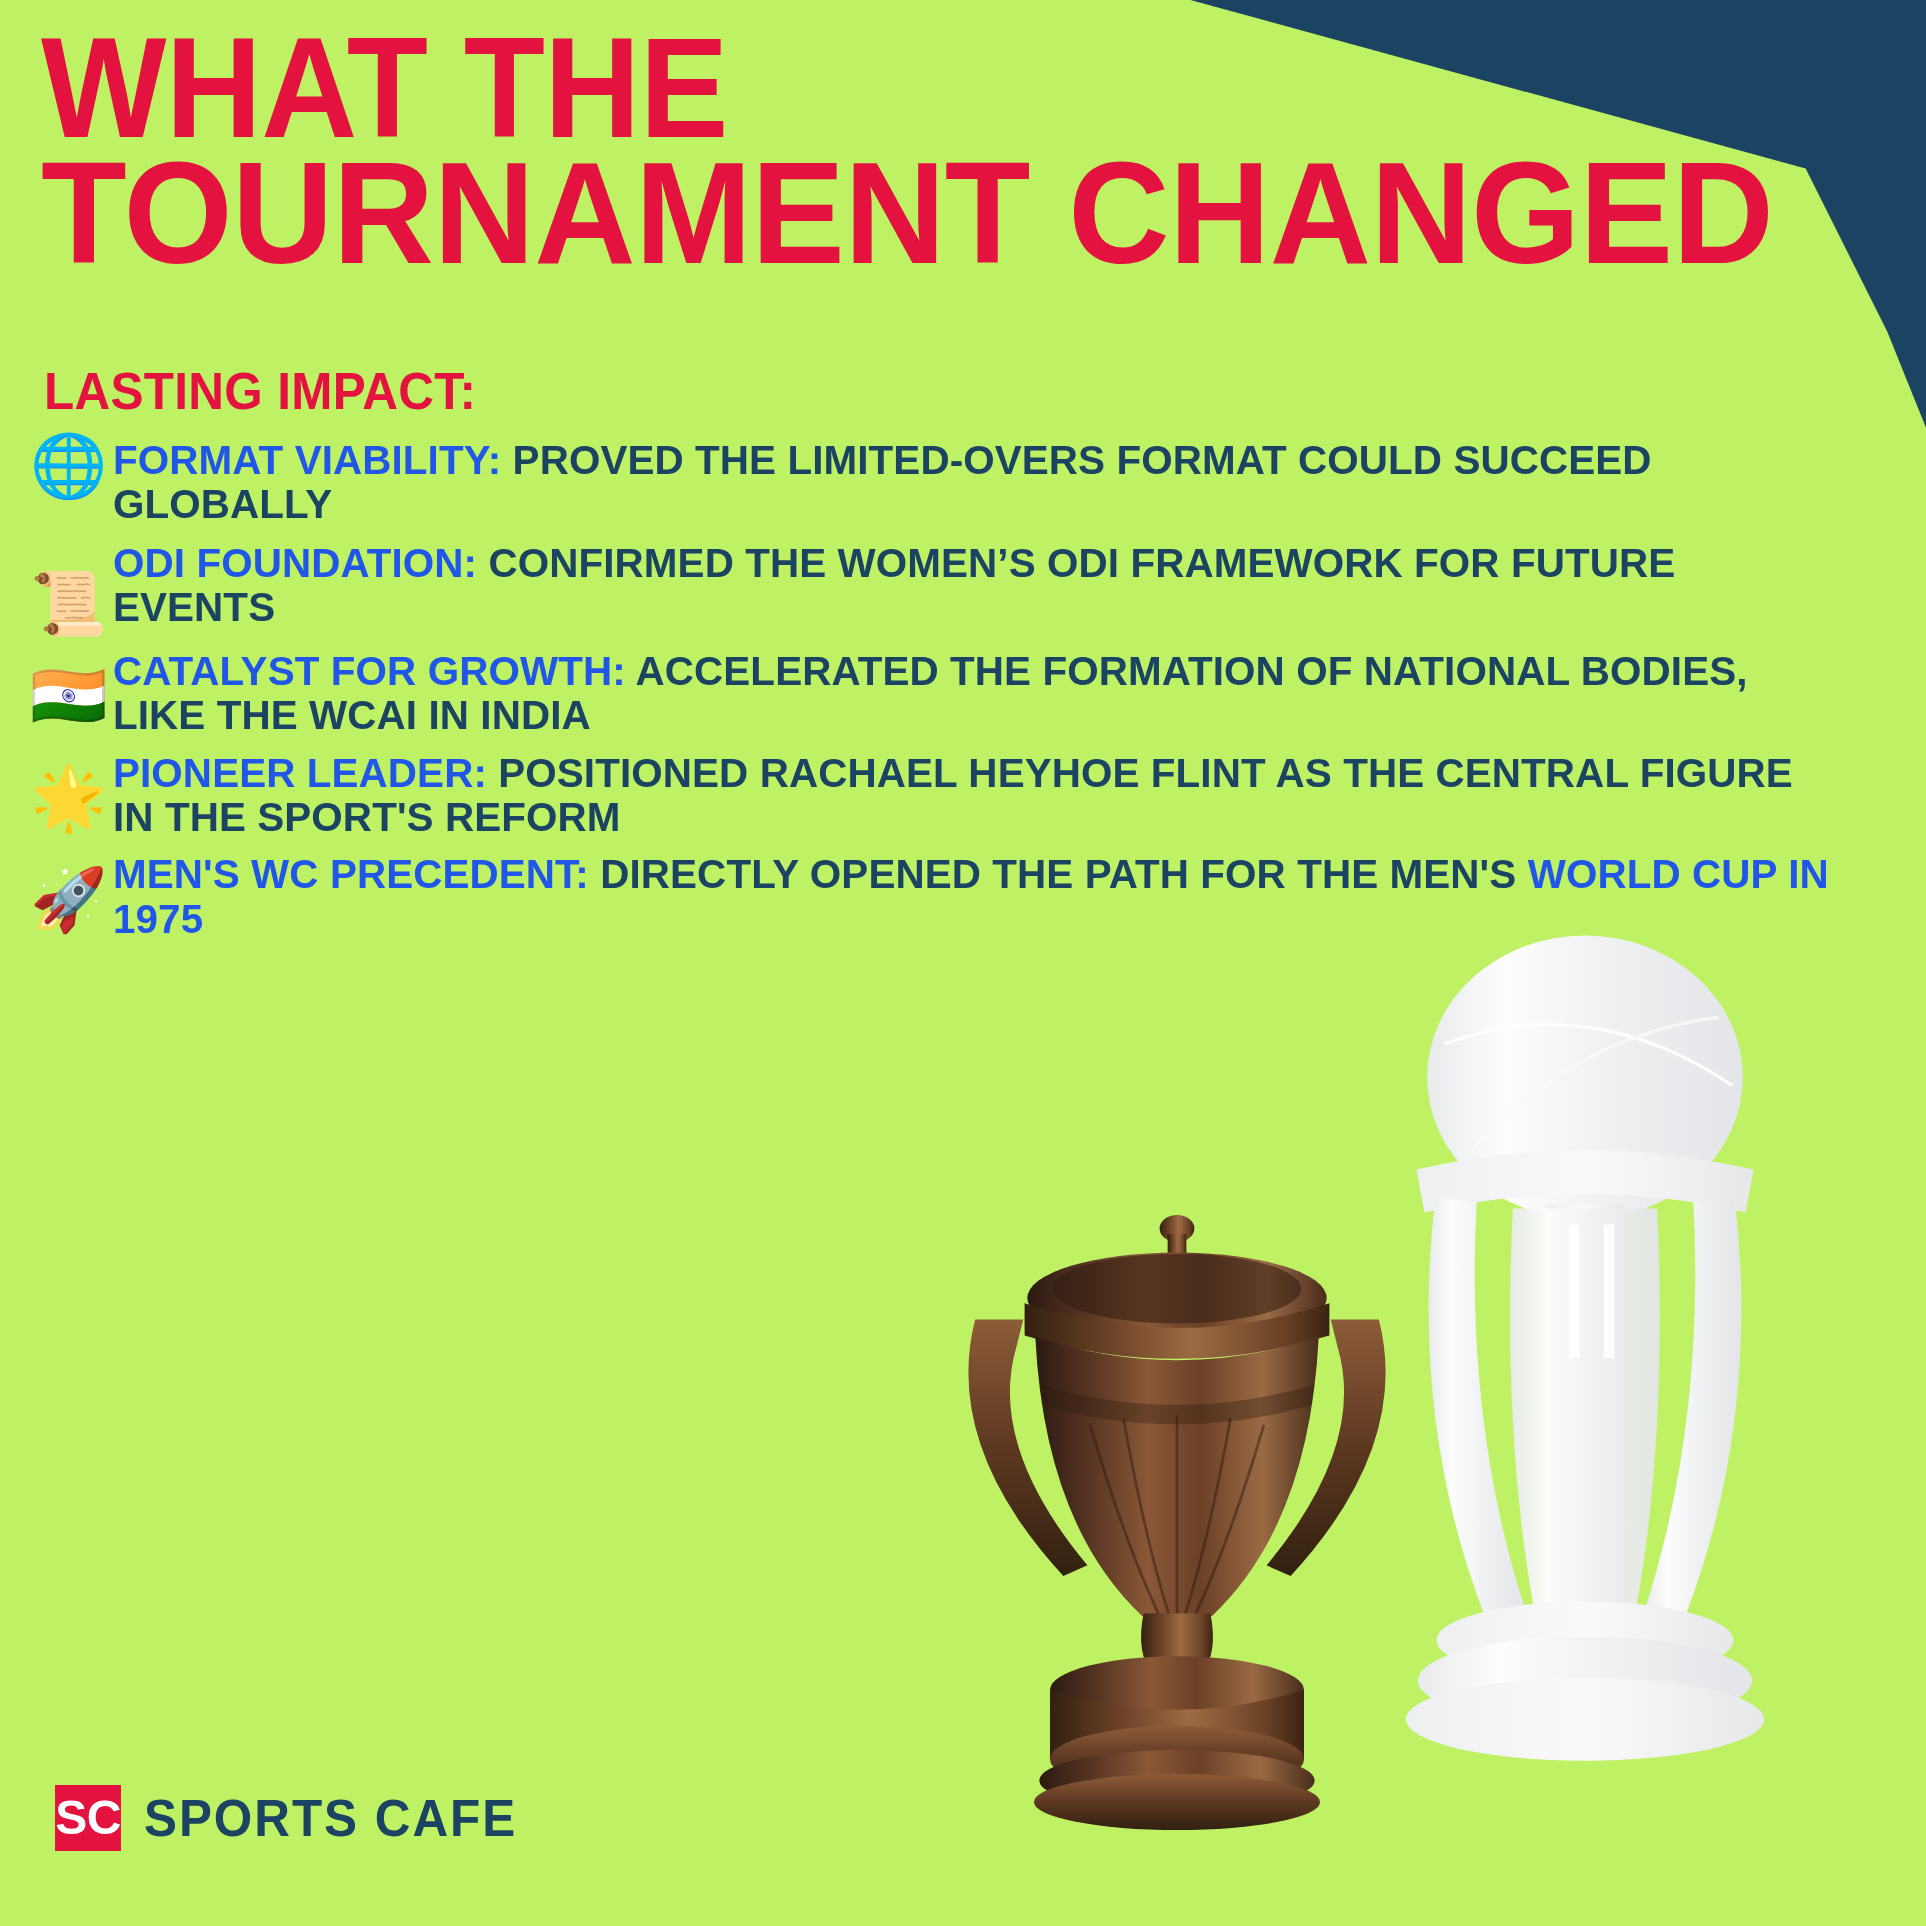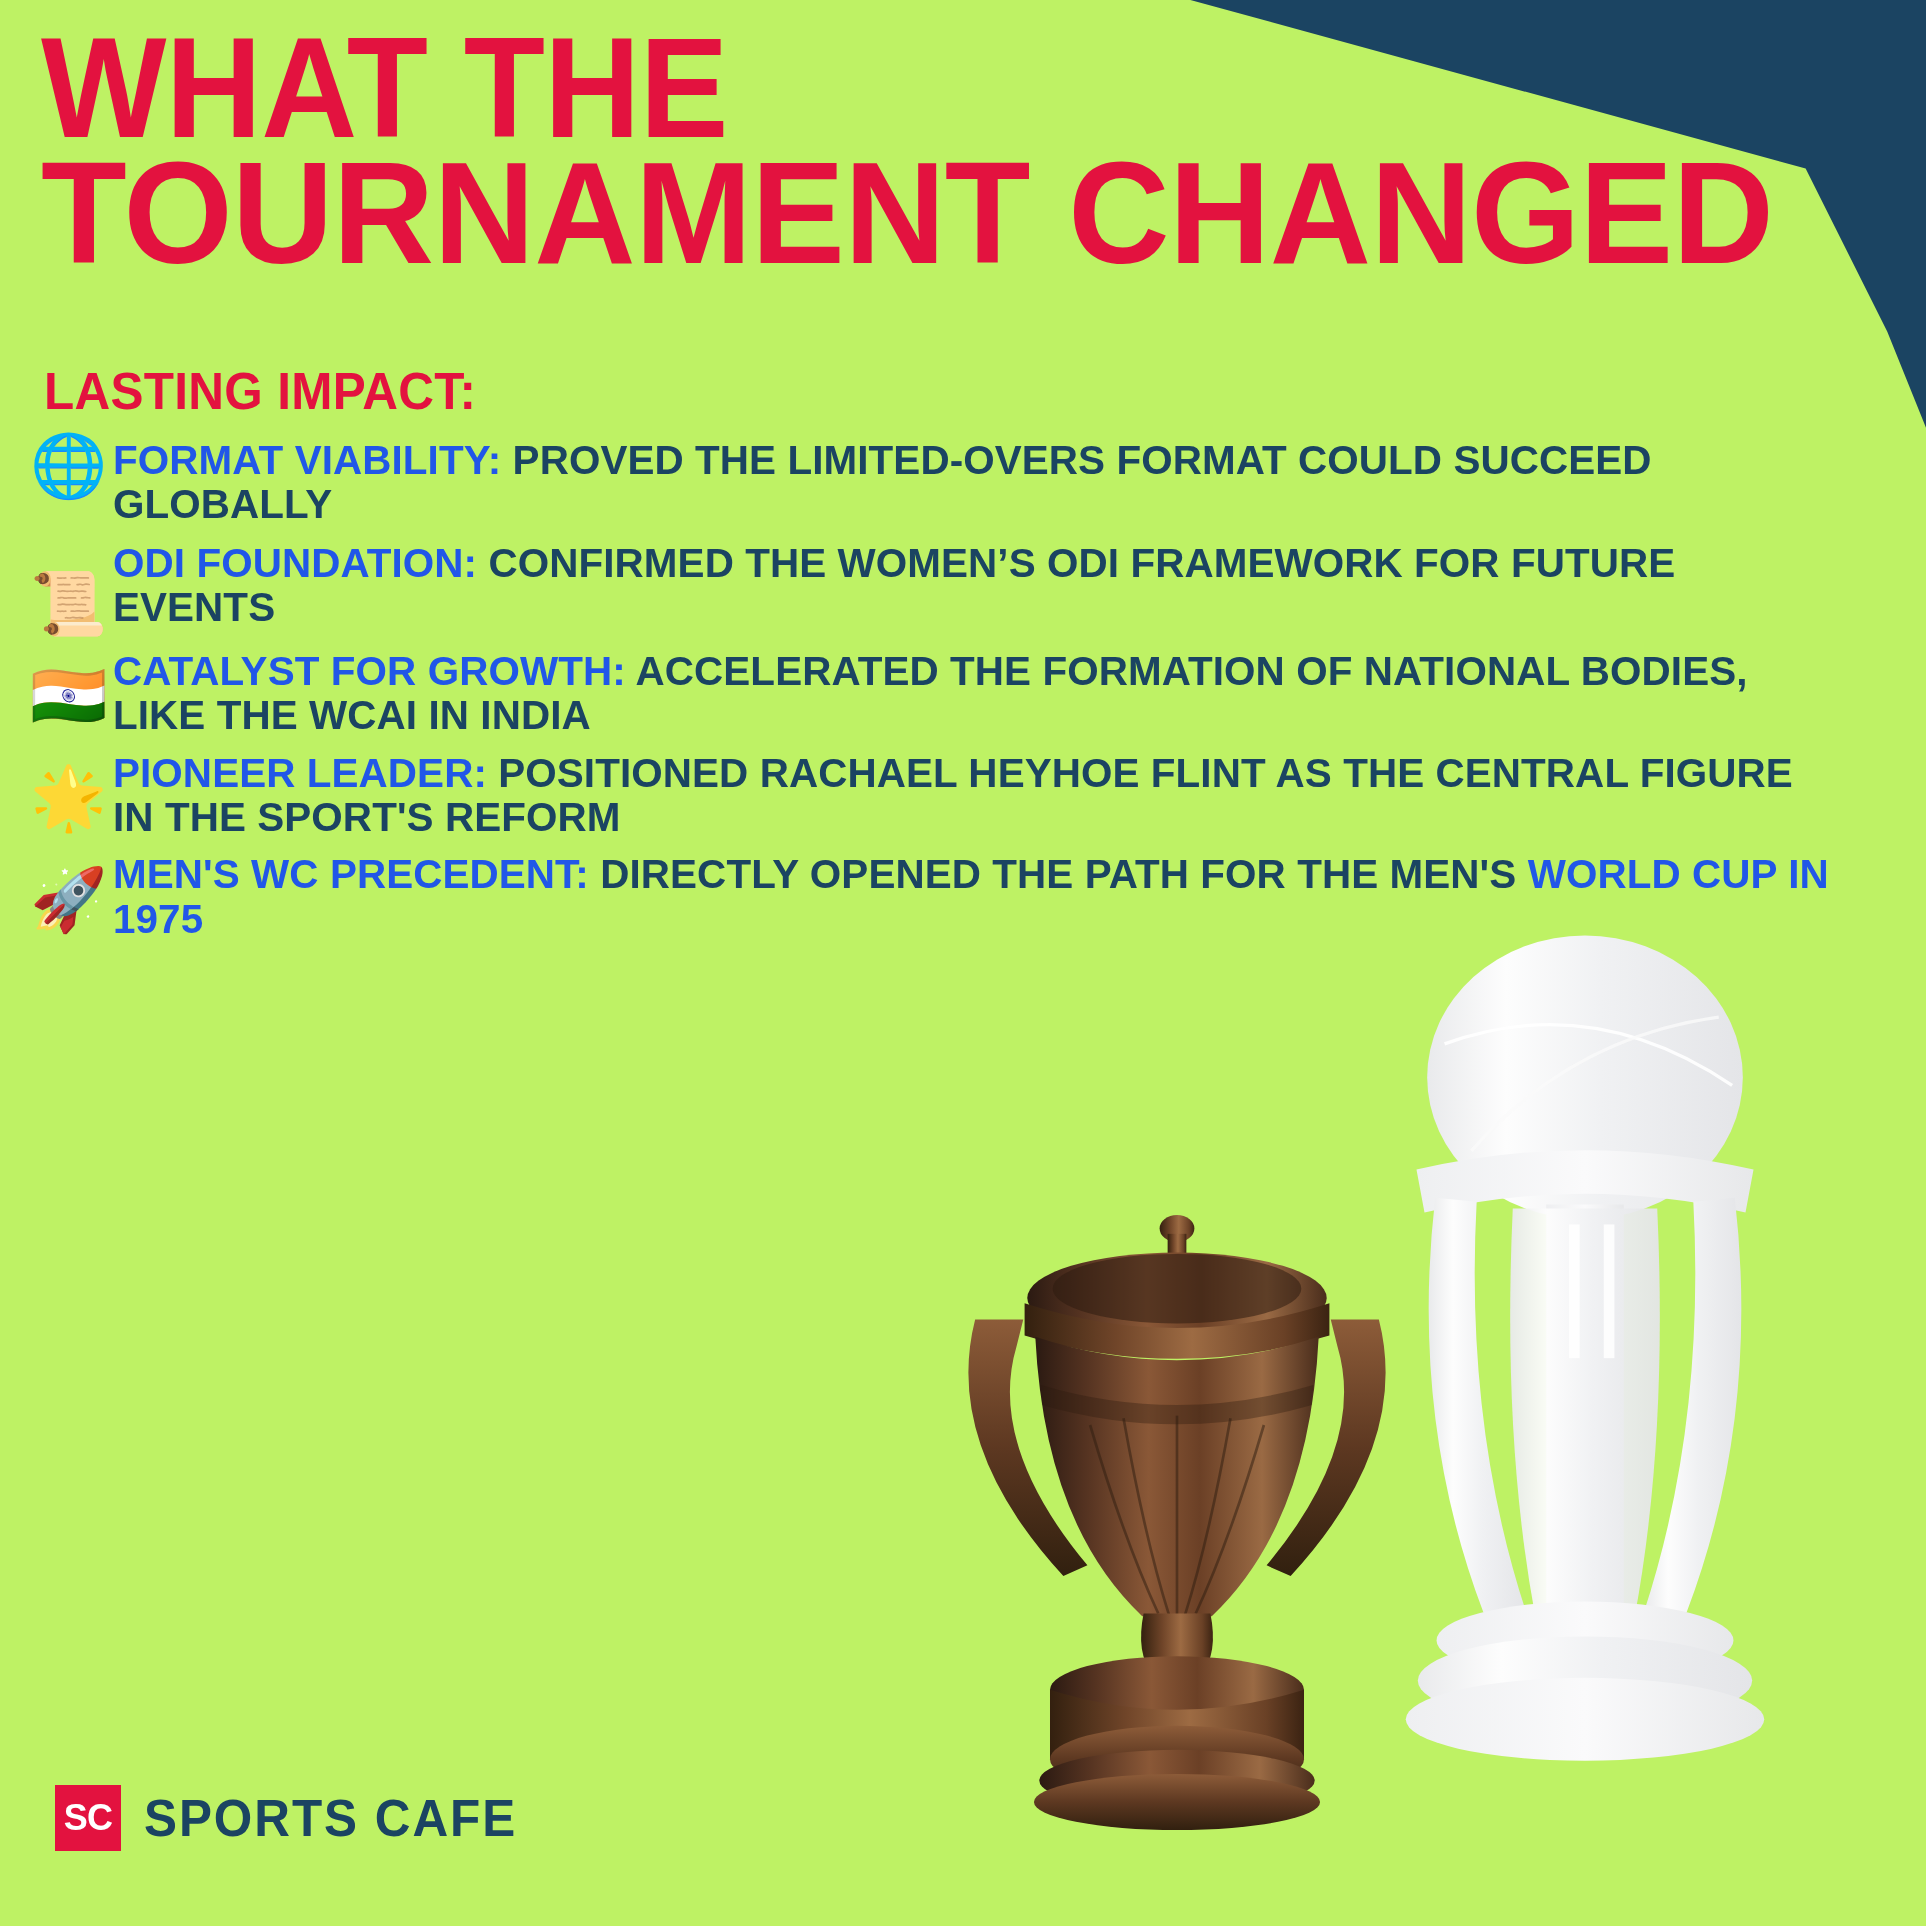--- a/index.html
+++ b/index.html
@@ -136,21 +136,21 @@
     bottom: 75px;
     display: flex;
     align-items: center;
   }
   .logo-mark {
     width: 66px;
     height: 66px;
     background: #e3123f;
     color: #ffffff;
     font-weight: 700;
-    font-size: 36px;
+    font-size: 48px;
     letter-spacing: -0.7px;
     display: flex;
     align-items: center;
     justify-content: center;
     line-height: 1;
   }
   .logo-text {
     margin-left: 23px;
     color: #1b4462;
     font-weight: 700;

